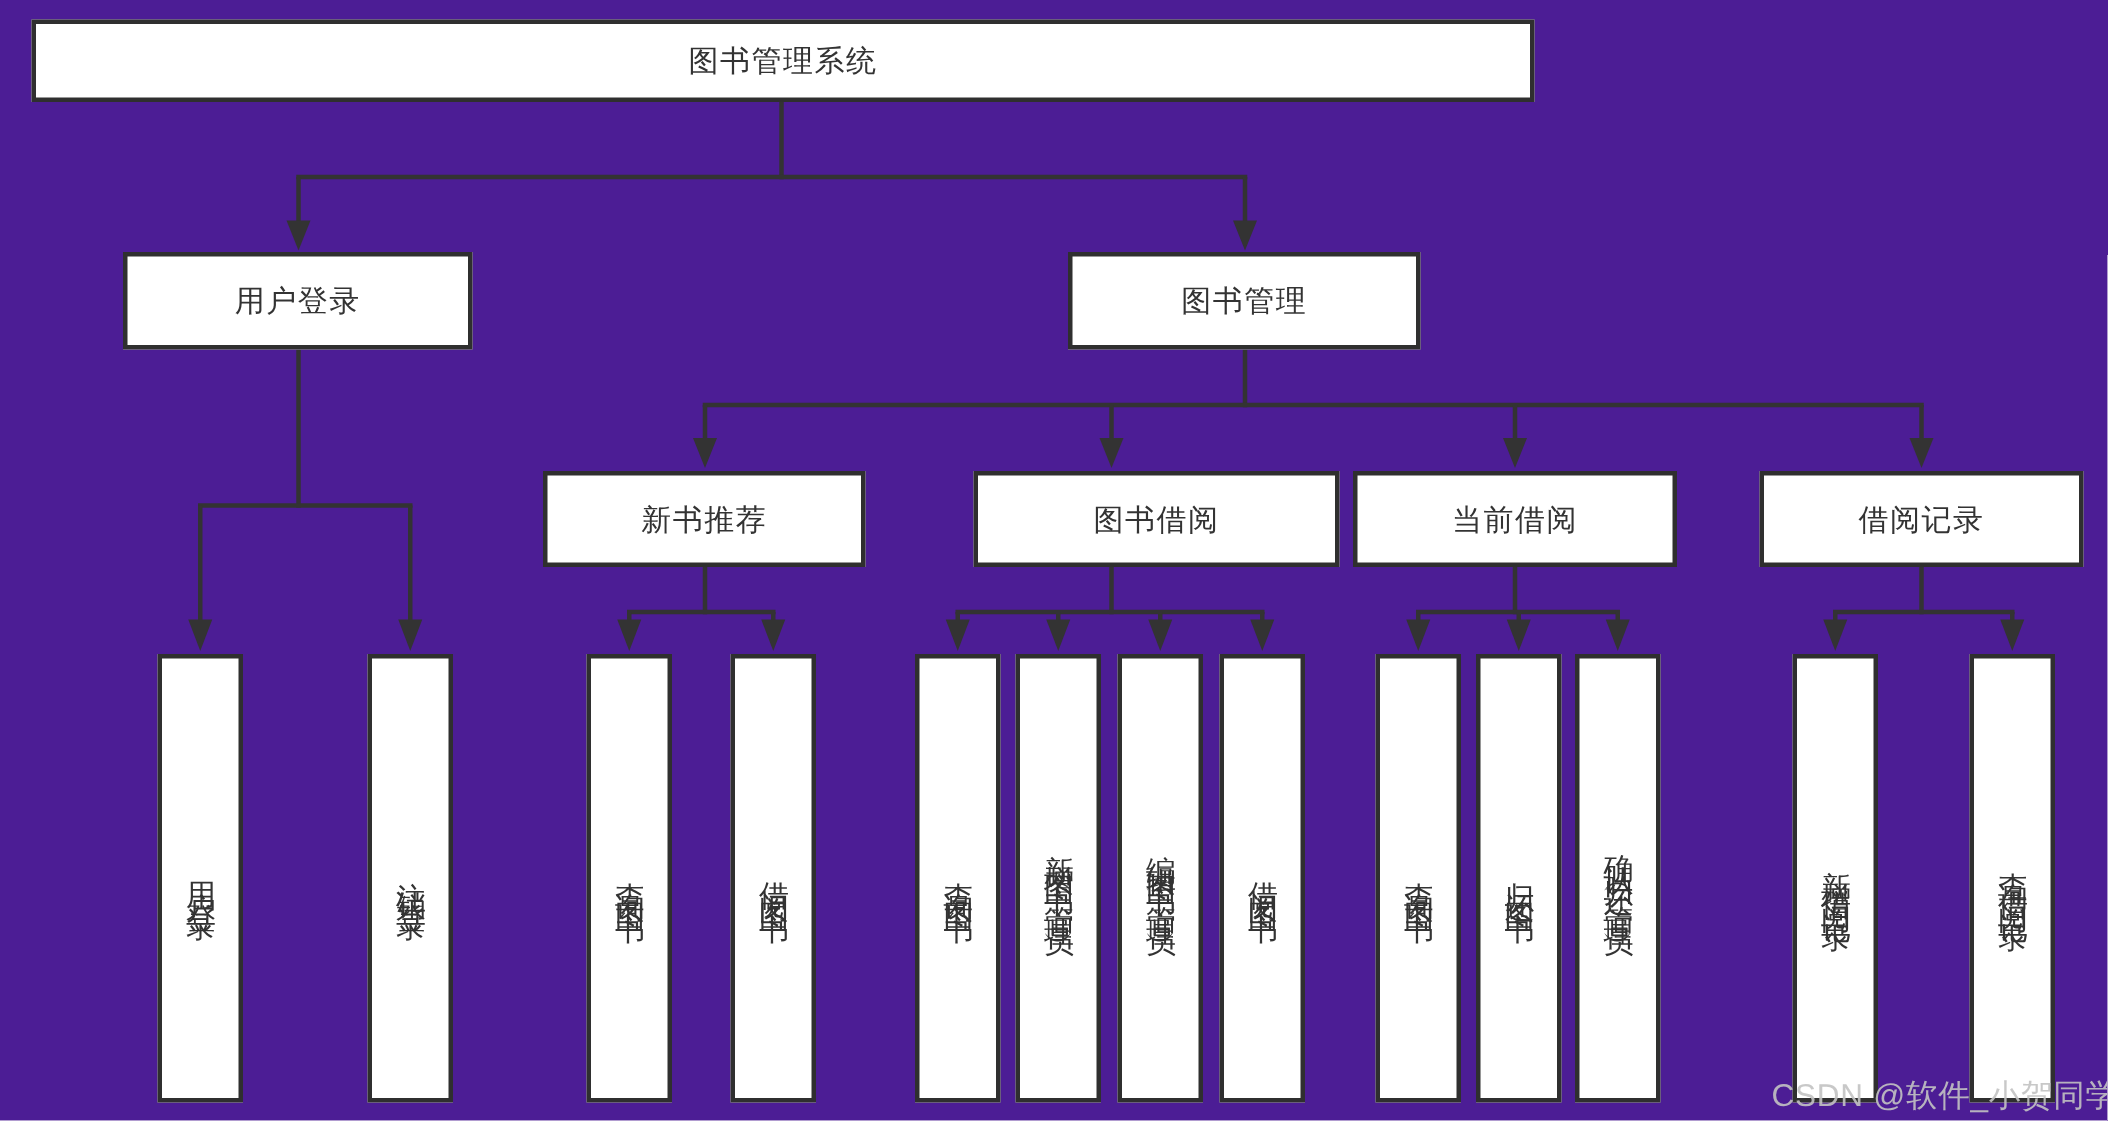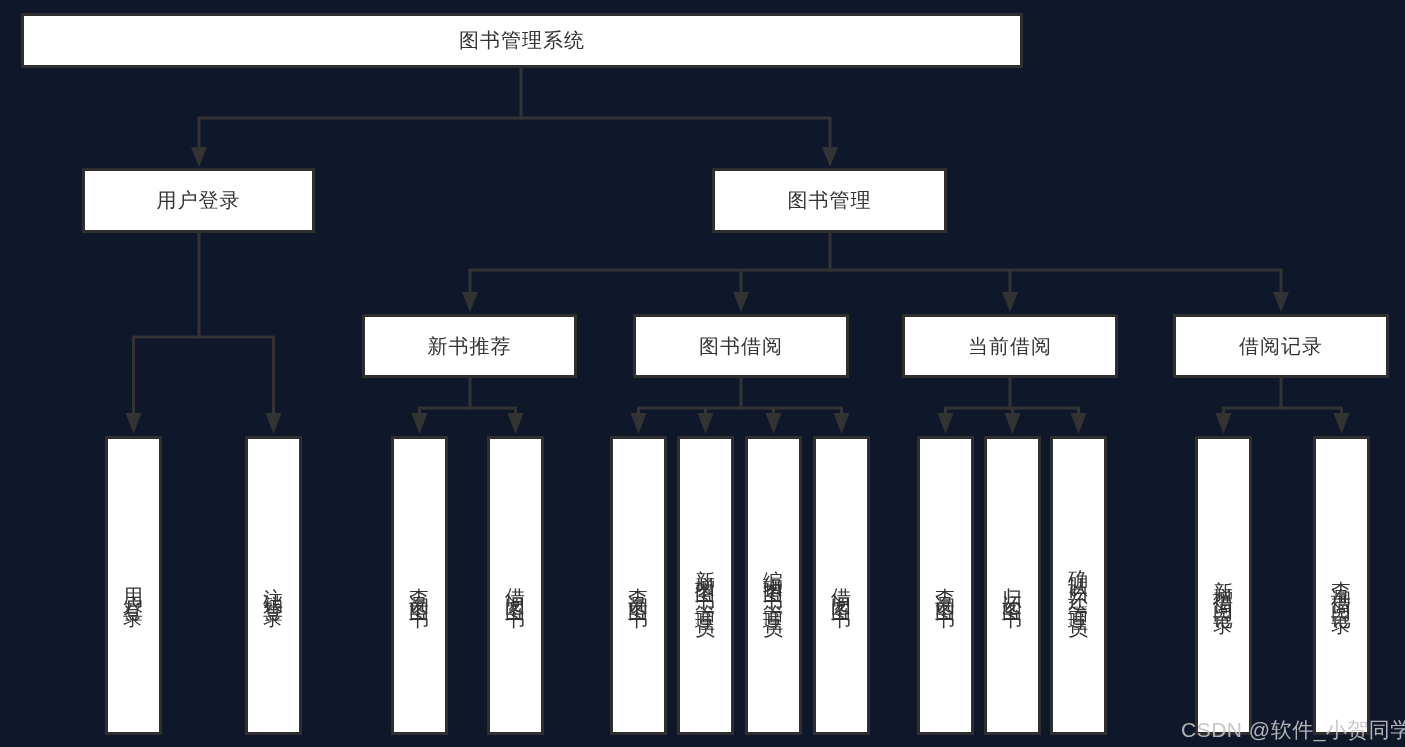--- a/index.html
+++ b/index.html
@@ -1,20 +1,20 @@
 <!DOCTYPE html>
 <html><head>
 <meta charset="utf-8">
 <style>
   html, body { margin: 0; padding: 0; background: #ffffff; }
   .canvas {
     position: relative;
     width: 1405px;
     height: 747px;
-    background: #0f172a;
+    background: #4c1d95;
     font-family: "Liberation Sans", "DejaVu Sans", sans-serif;
     overflow: hidden;
   }
   svg.connectors {
     position: absolute;
     left: 0; top: 0;
     width: 1405px; height: 747px;
     z-index: 1;
   }
   svg.connectors line { stroke: #333333; stroke-width: 3; }
@@ -127,21 +127,21 @@
   <div class="box h-box" style="left:82px; top:168px; width:233px; height:65px;">
     <span>用户登录</span>
   </div>
   <div class="box h-box" style="left:712px; top:168px; width:235px; height:65px;">
     <span>图书管理</span>
   </div>
 
   <div class="box h-box" style="left:362px; top:314px; width:215px; height:64px;">
     <span>新书推荐</span>
   </div>
-  <div class="box h-box" style="left:633px; top:314px; width:216px; height:64px;align-items:center;">
+  <div class="box h-box" style="left:649px; top:314px; width:244px; height:64px;align-items:center;">
     <span>图书借阅</span>
   </div>
   <div class="box h-box" style="left:902px; top:314px; width:216px; height:64px;">
     <span>当前借阅</span>
   </div>
   <div class="box h-box" style="left:1173px; top:314px; width:216px; height:64px;text-align:right;">
     <span>借阅记录</span>
   </div>
 
   <div class="box v-box" style="left:105px;">

